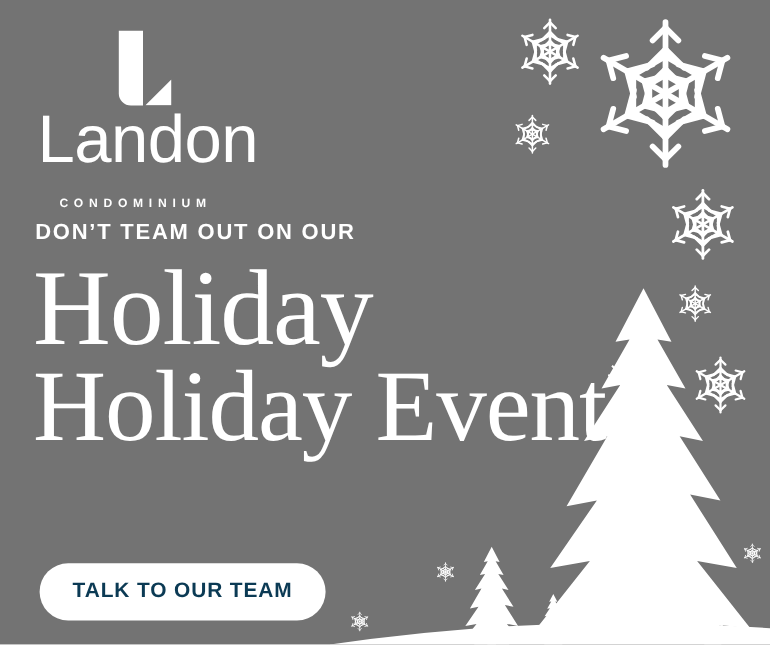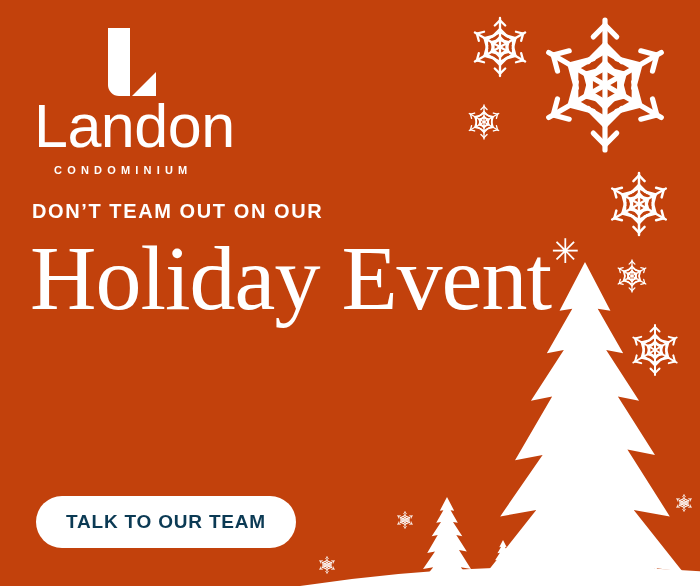--- a/index.html
+++ b/index.html
@@ -5,21 +5,21 @@
   html, body {
     margin: 0;
     padding: 0;
     background: #ffffff;
   }
   #banner {
     position: relative;
     width: 700px;
     height: 586px;
     overflow: hidden;
-    background: #c2410c;
+    background: #737373;
     font-family: "Liberation Sans", sans-serif;
   }
 
   
   .decor {
     position: absolute;
     inset: 0;
     width: 700px;
     height: 586px;
     pointer-events: none;
@@ -67,21 +67,21 @@
     margin-left: 2px;
     font-family: "Liberation Sans", sans-serif;
   }
   .logo-sub {
     display: block;
     color: #ffffff;
     font-size: 11px;
     font-weight: 700;
     letter-spacing: 5.2px;
     margin-left: 22px;
-    margin-top: 8px;
+    margin-top: 23px;
   }
 
   
   .eyebrow {
     position: absolute;
     left: 32px;
     top: 200px;
     color: #ffffff;
     font-size: 20px;
     font-weight: 700;
@@ -111,21 +111,21 @@
     font-size: 34px;
     vertical-align: 46px;
     font-family: "DejaVu Sans", sans-serif;
     letter-spacing: 0;
   }
 
   
   .cta {
     position: absolute;
     left: 36px;
-    top: 496px;
+    top: 512px;
     width: 260px;
     height: 52px;
     border: none;
     border-radius: 26px;
     background: #ffffff;
     color: #0B3A54;
     font-family: "Liberation Sans", sans-serif;
     font-size: 19px;
     font-weight: 700;
     letter-spacing: 0.8px;
@@ -279,18 +279,19 @@
       <div class="stem"></div>
       <div class="wedge"></div>
     </div>
     <span class="logo-word">Landon</span>
     <span class="logo-sub">CONDOMINIUM</span>
   </div>
 
   <div class="eyebrow">DON’T TEAM OUT ON OUR</div>
 
   <div class="headline">
+    <span class="line line1">Holiday</span>
     <span class="line line2"><span>Holiday Event</span><span class="star">✳</span></span>
   </div>
 
   <button class="cta" type="button">TALK TO OUR TEAM</button>
 
 </div>
 
 </body></html>

